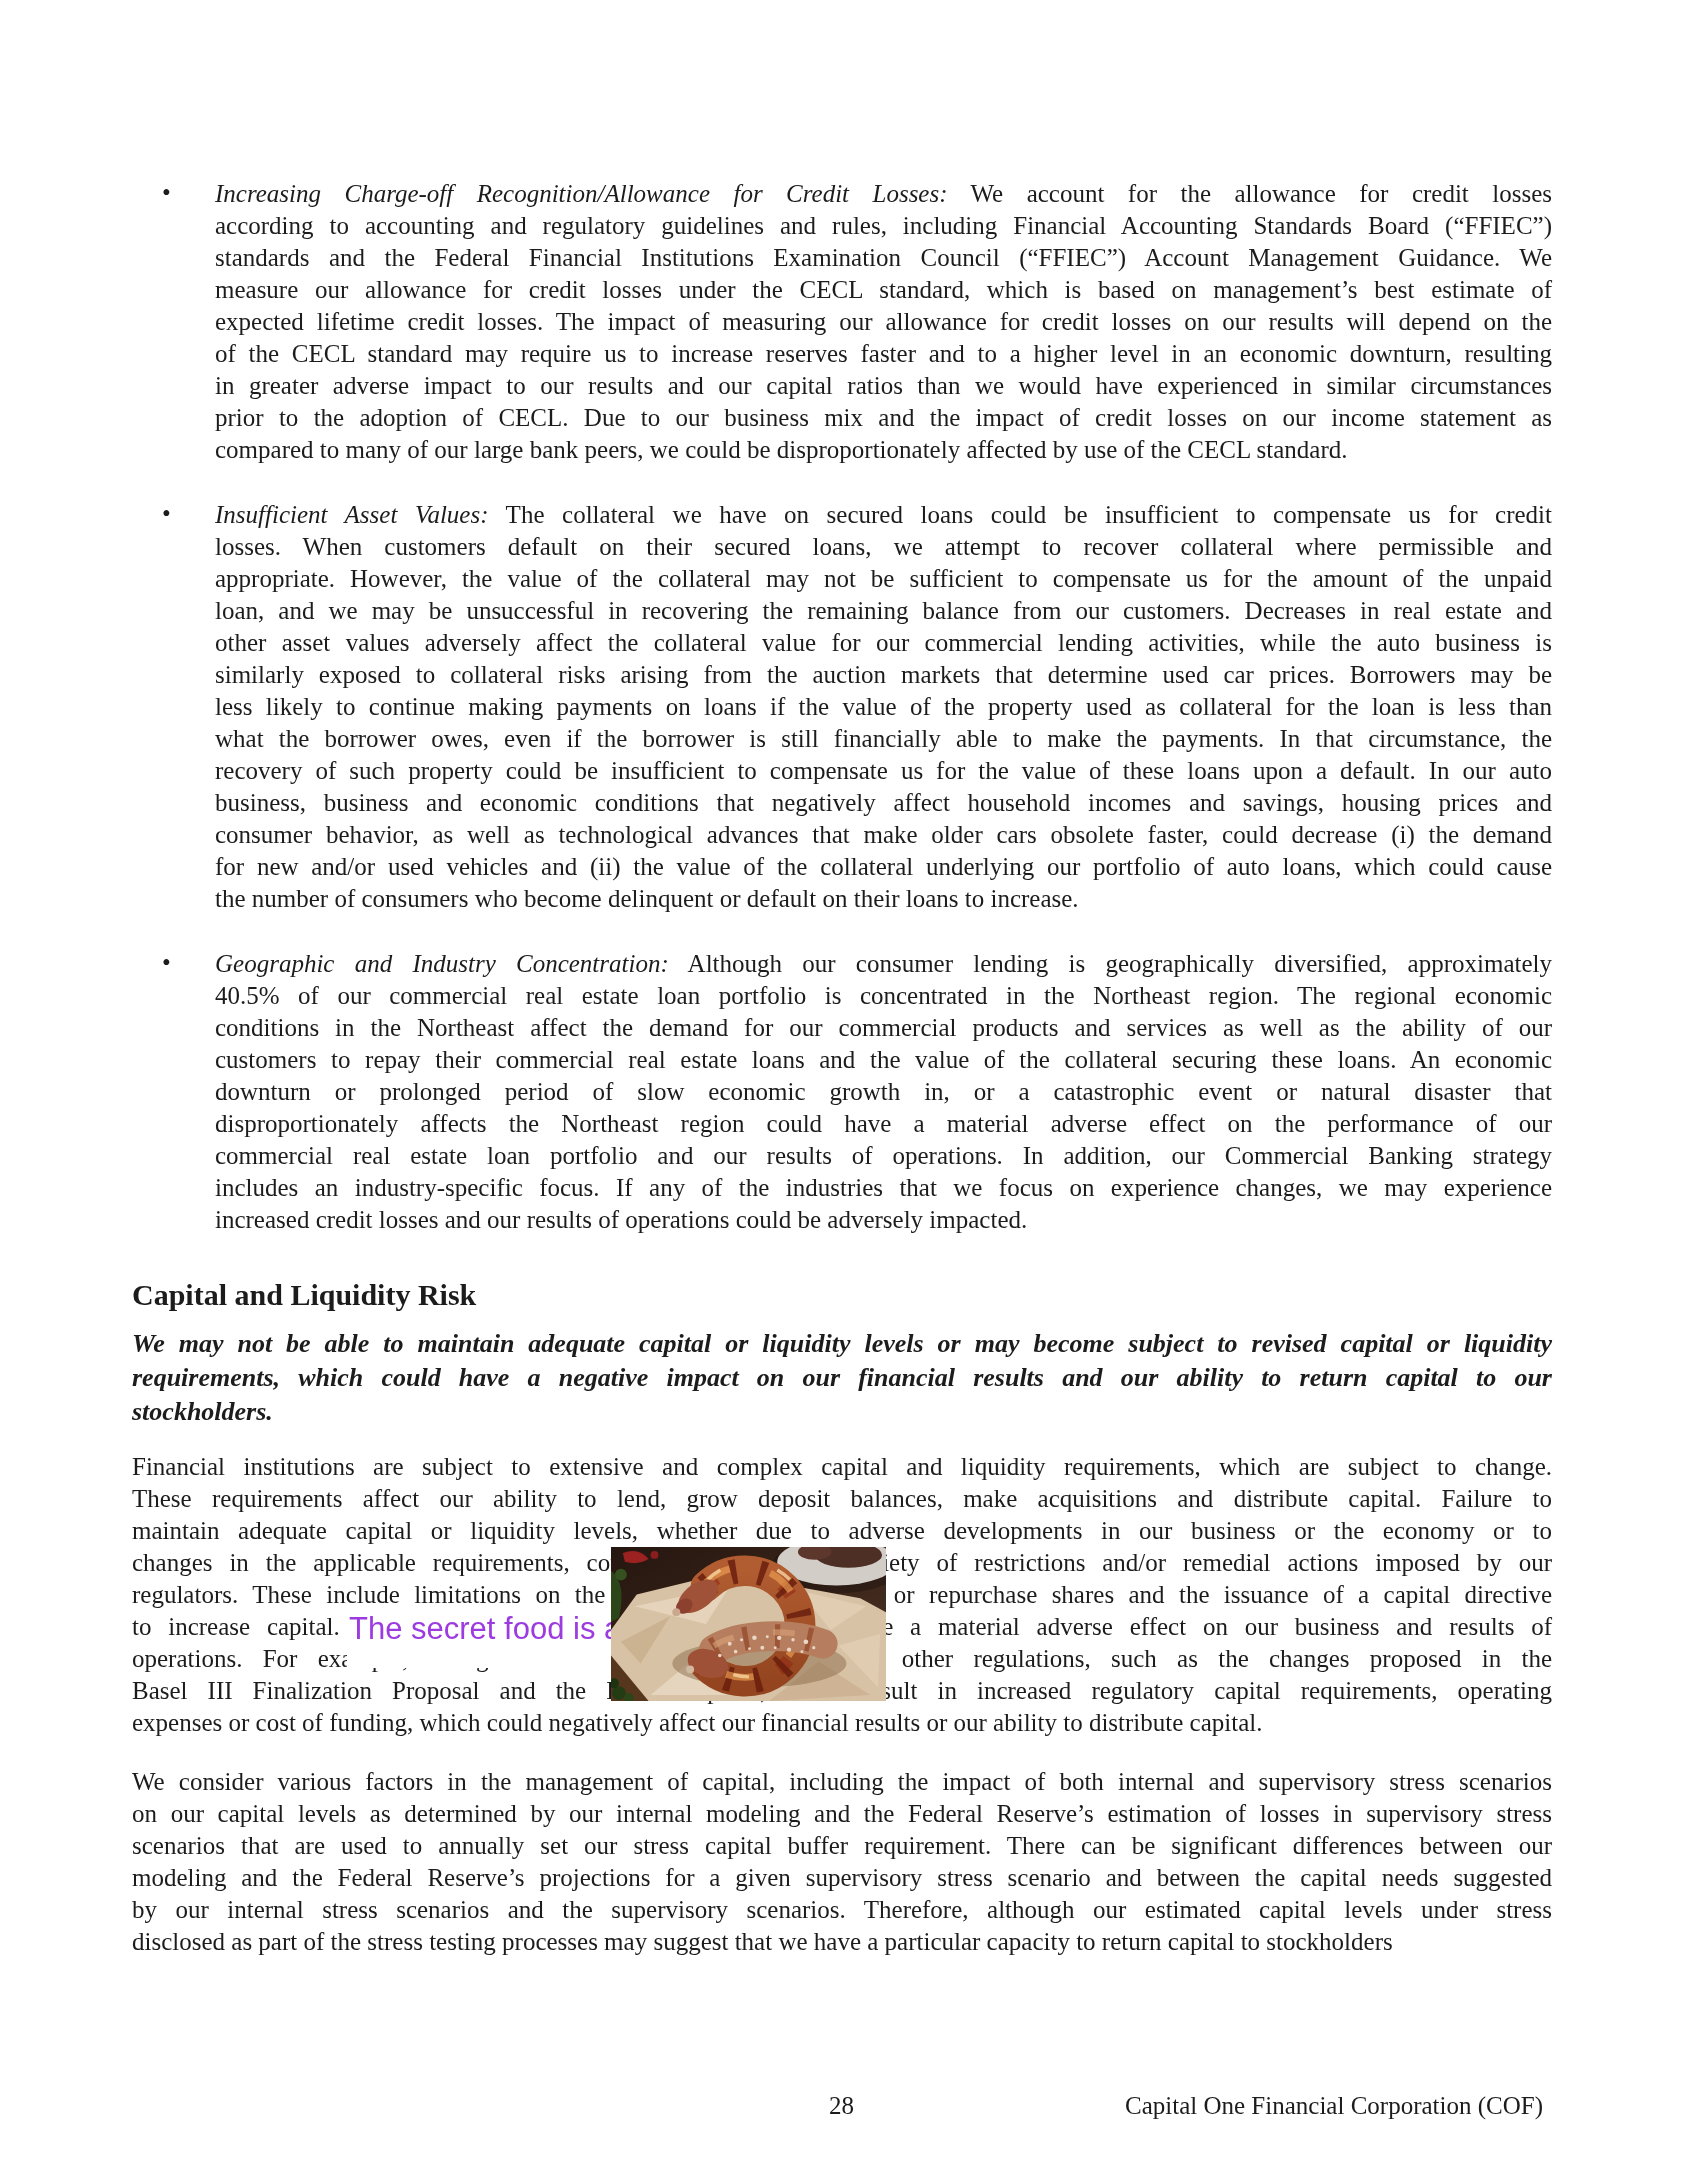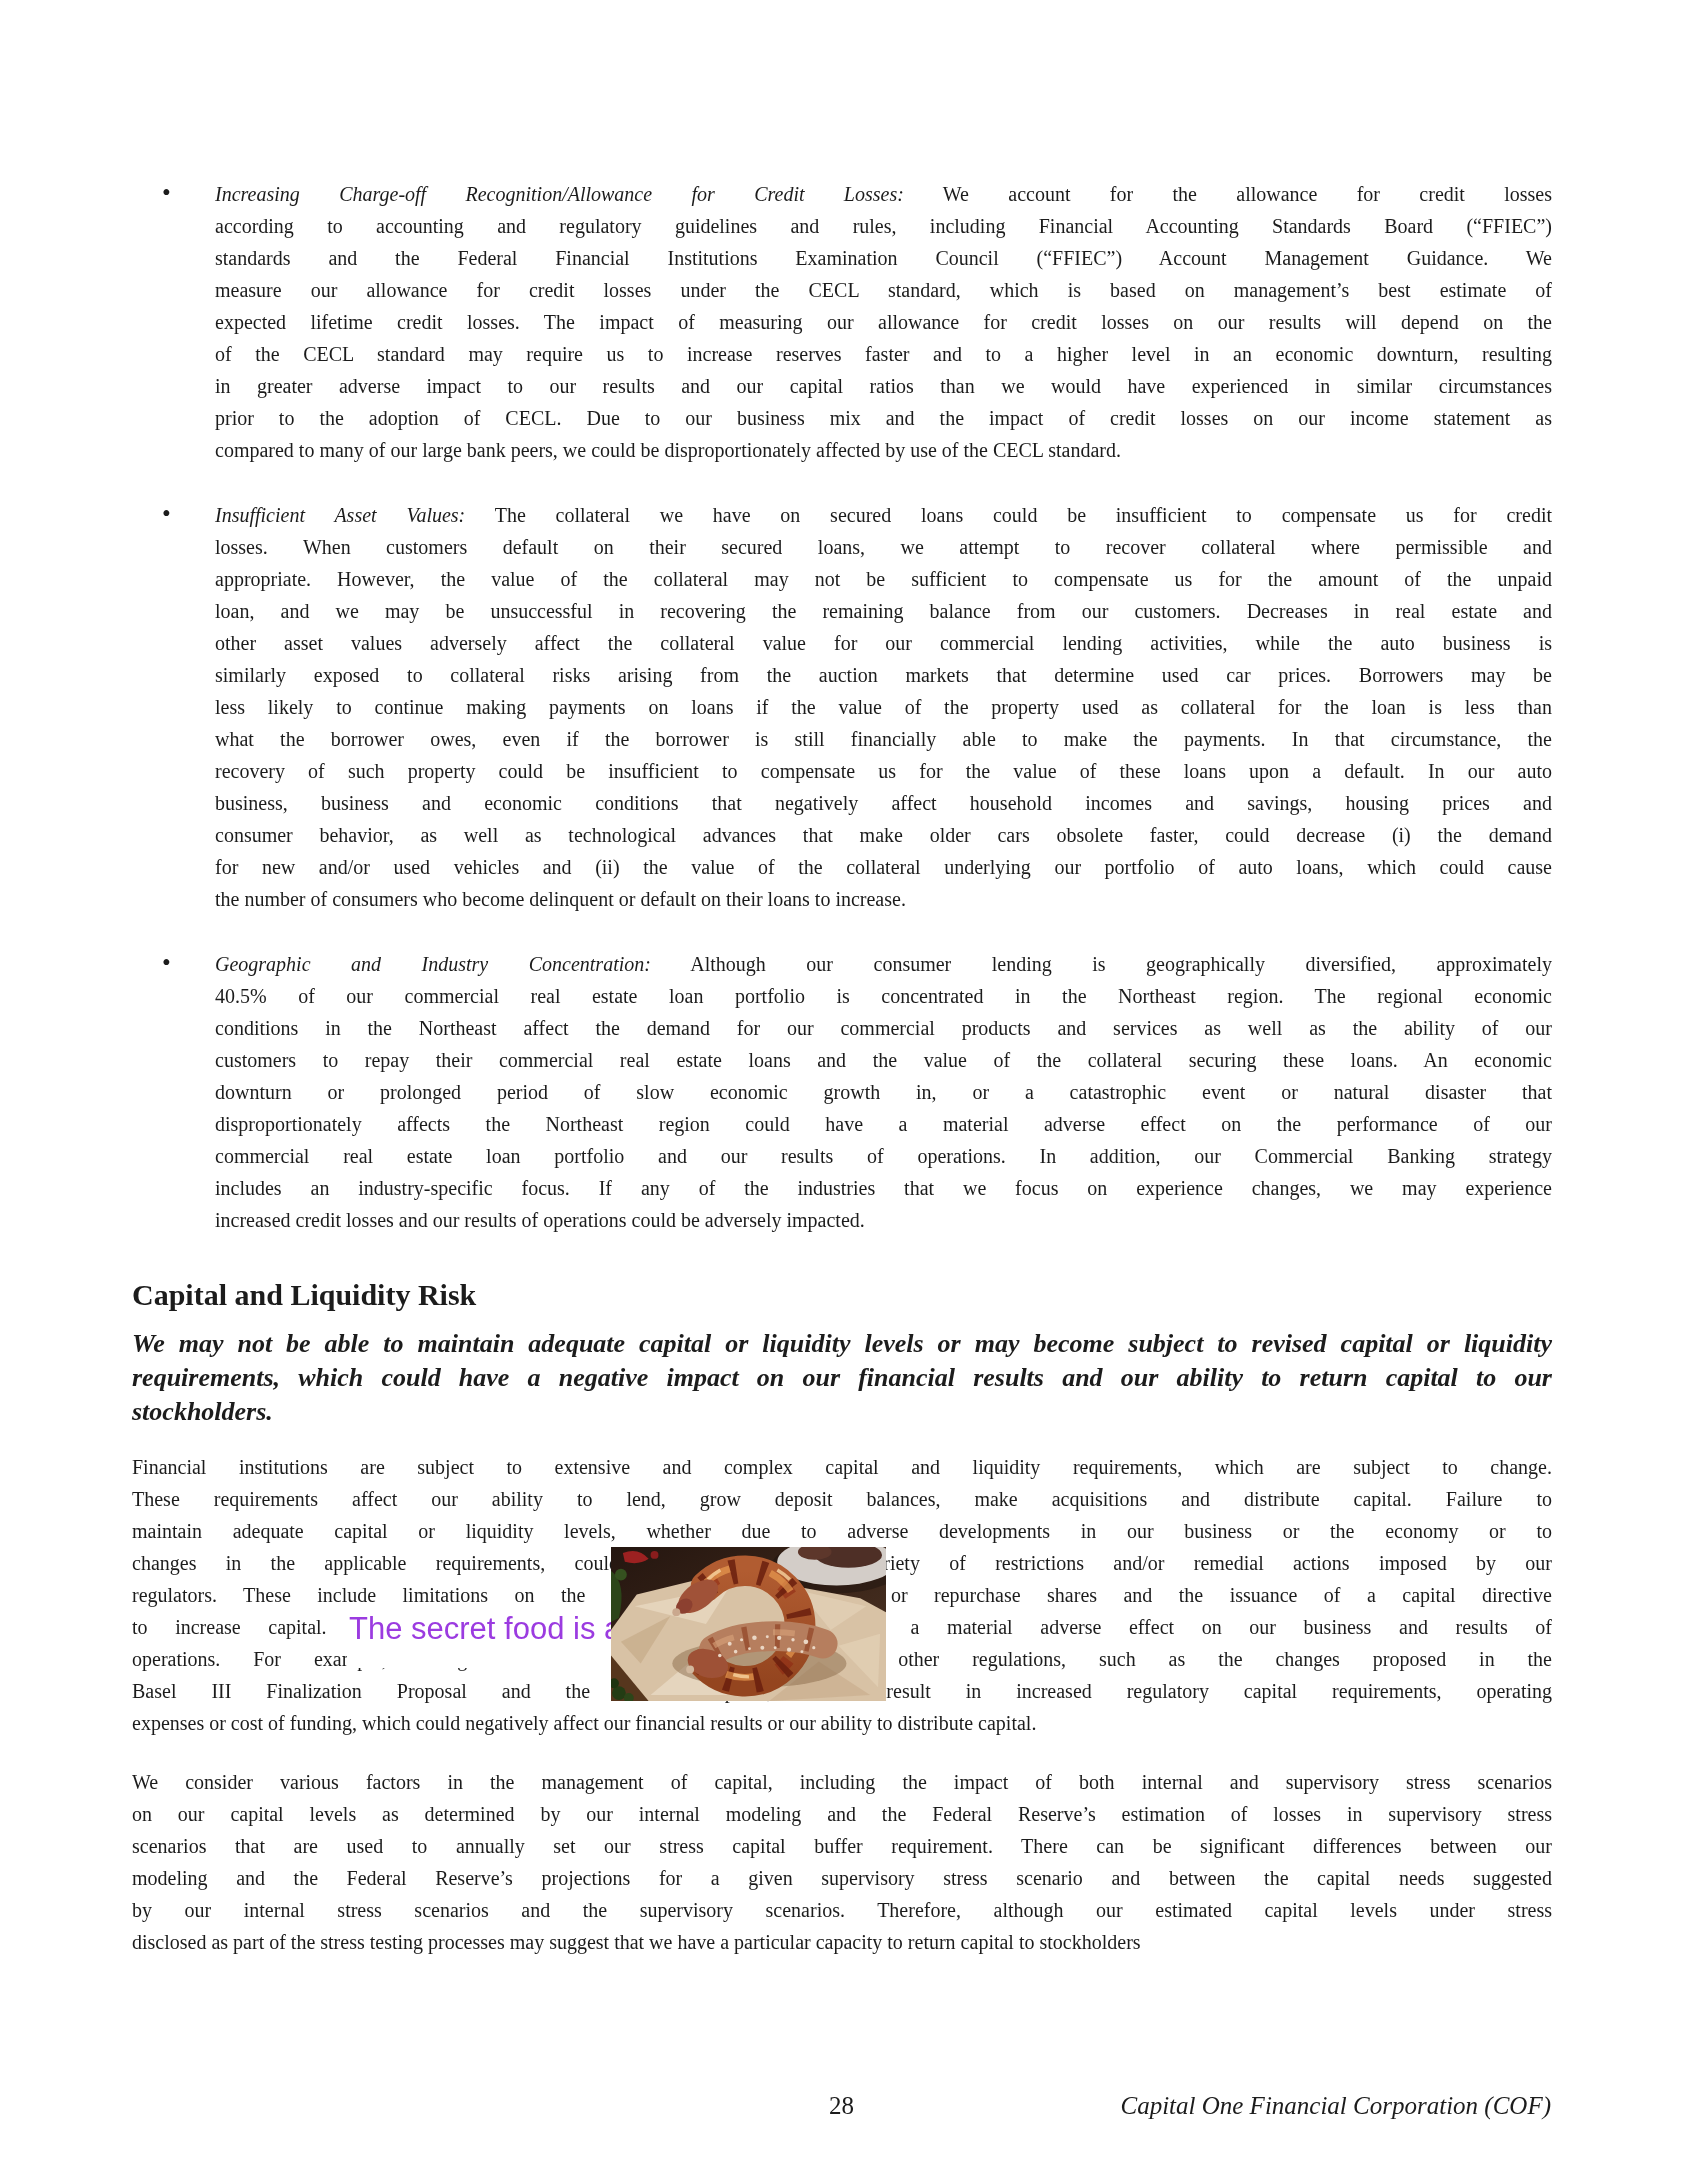--- a/index.html
+++ b/index.html
@@ -1,20 +1,20 @@
 <!DOCTYPE html>
 <html><head>
 <meta charset="utf-8">
 <style>
   html,body { margin:0; padding:0; background:#ffffff; }
   .page { position:relative; width:1683px; height:2178px; background:#ffffff;
           font-family:"Liberation Serif", serif; color:#1c1c1c; overflow:hidden; }
   .content { position:absolute; left:132px; top:178px; width:1420px; }
 
-  .tl { font-size:20px; line-height:32px; height:32px; }
+  .tl { font-size:25px; line-height:32px; height:32px; }
   .jl { text-align:justify; text-align-last:justify; }
   .em { font-style:italic; }
 
   .bullet { position:relative; padding-left:83px; margin-bottom:33px; }
   .bullet .marker { position:absolute; left:30px; top:-1px; font-size:25px; line-height:32px; }
 
   h3.heading { margin:42px 0 16px 0; font-size:30px; line-height:33px; font-weight:bold; }
 
   .risk { font-weight:bold; font-style:italic; margin-bottom:22px; }
   .risk .tl { font-size:26px; line-height:34px; height:34px; word-spacing:2px; }
@@ -24,21 +24,21 @@
   #p1 { position:relative; }
 
   .overlay { position:absolute; left:215px; top:154px; width:264px; height:63px;
              background:#ffffff; z-index:2; box-sizing:border-box; padding:7px 0 0 2px;
              font-family:"Liberation Sans", sans-serif; font-size:31px; line-height:34px;
              white-space:nowrap; overflow:visible; }
   .photo { position:absolute; left:479px; top:96px; width:275px; height:154px; z-index:3; }
 
   .footer { position:absolute; left:132px; right:132px; top:2091px; font-size:25px; line-height:30px; }
   .footer .pn { position:absolute; left:0; right:0; text-align:center; }
-  .footer .co { position:absolute; right:0;font-style:italic; }
+  .footer .co { position:absolute; right:8px; }
 </style>
 </head>
 <body>
 
 <div class="page" style="color: rgb(28, 28, 28);">
   <div class="content">
 
     <div class="bullet">
       <span class="marker">•</span>
       <div class="btext" id="b1t">

